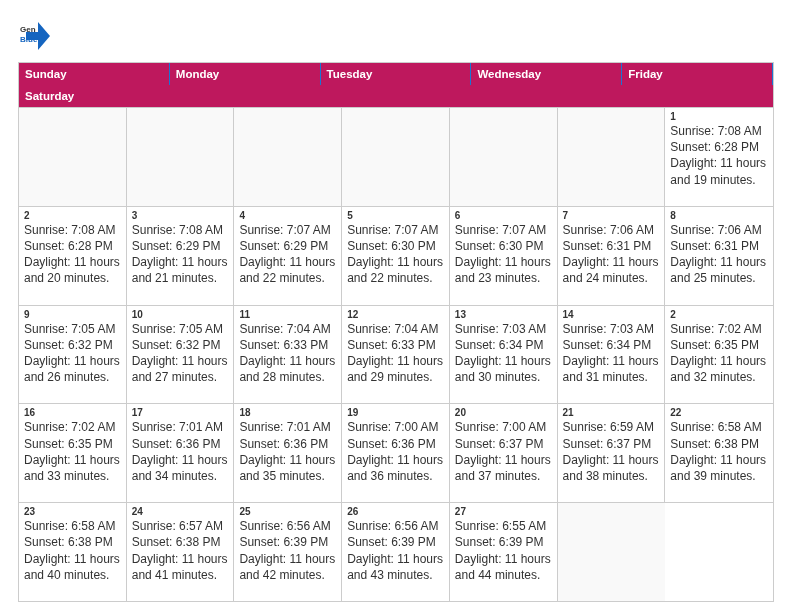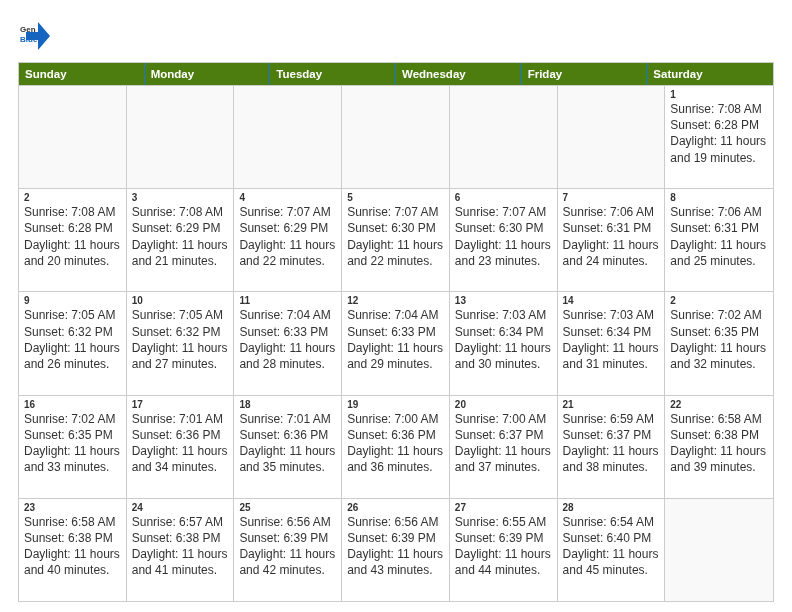--- a/index.html
+++ b/index.html
@@ -50,22 +50,22 @@
       color: #444;
     }
     .calendar {
       flex: 1;
       display: flex;
       flex-direction: column;
       border: 1px solid #ccc;
     }
     .cal-header-row {
       display: grid;
-      grid-template-columns: repeat(6, 1fr);
-      background: #4d7c0f;
+      grid-template-columns: repeat(5, 1fr);
+      background: #be185d;
     }
     .cal-header-cell {
       color: #fff;
       font-size: 11.5px;
       font-weight: bold;
       padding: 5px 6px;
       border-right: 1px solid #1976d2;
     }
     .cal-header-cell:last-child { border-right: none; }
     .cal-body {
@@ -304,23 +304,17 @@
             <div class="cell-info" style="white-space: pre-line;">Sunrise: 6:56 AM
 Sunset: 6:39 PM
 Daylight: 11 hours and 43 minutes.</div>
           </div>
           <div class="cal-cell">
             <div class="day-num">27</div>
             <div class="cell-info" style="white-space: pre-line;">Sunrise: 6:55 AM
 Sunset: 6:39 PM
 Daylight: 11 hours and 44 minutes.</div>
           </div>
-          <div class="cal-cell">
-            <div class="day-num">28</div>
-            <div class="cell-info" style="white-space: pre-line;">Sunrise: 6:54 AM
-Sunset: 6:40 PM
-Daylight: 11 hours and 45 minutes.</div>
-          </div>
           <div class="cal-cell empty"></div>
         </div>
       </div>
   </div>
 </div>
 
 </body></html>

